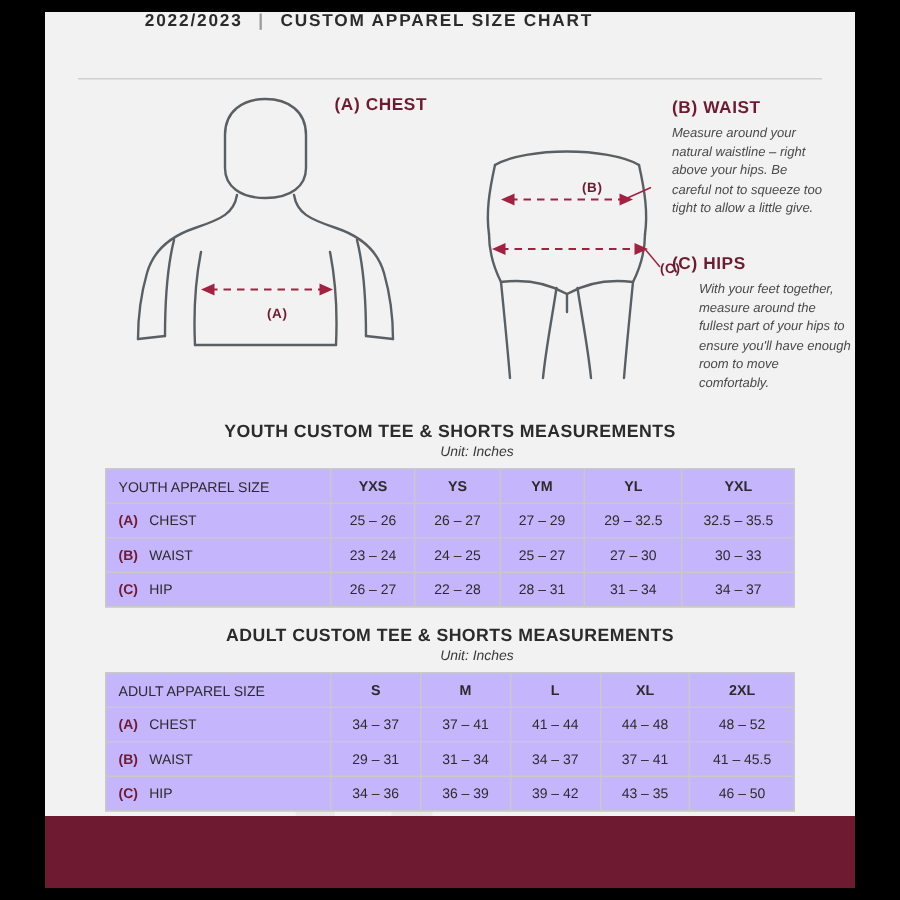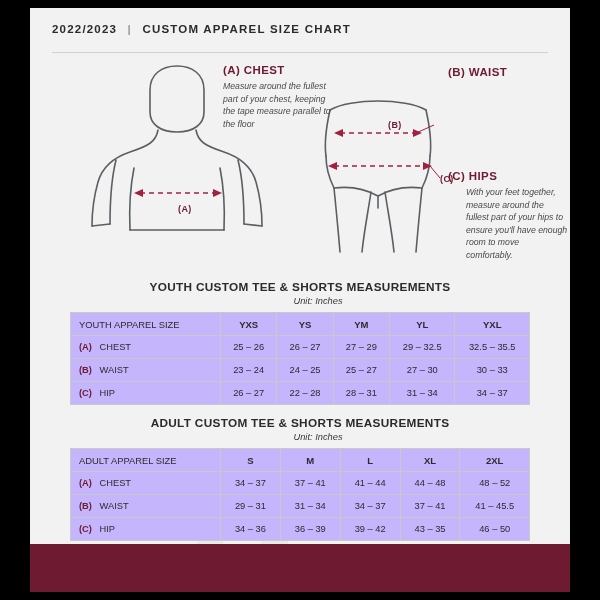--- a/index.html
+++ b/index.html
@@ -40,20 +40,21 @@
   }
 
   
   .header {
     position: absolute;
     left: 0; top: 0;
     width: 432px; height: 42px;
     display: flex;
     align-items: center;
     padding: 0 22px;
+    flex-direction: column;
   }
   .hdr-title {
     font-size: 11.5px;
     font-weight: bold;
     letter-spacing: 1.2px;
     color: #2b2b2b;
     white-space: nowrap;
   }
   .hdr-sep { color: #9a9a9a; margin: 0 6px; }
   .brand {
@@ -226,24 +227,24 @@
         <line x1="400" y1="110" x2="410" y2="122" stroke="#a32140" stroke-width="1"></line>
       </svg>
 
       
       <div class="dia-label" style="left:148px; top:148px; font-size:9px;">(A)</div>
       <div class="dia-label" style="left:358px; top:64px; font-size:9px;">(B)</div>
       <div class="dia-label" style="left:410px; top:118px; font-size:9px;">(C)</div>
 
       
       <div class="dia-label" style="left:193px; top:8px;">(A) CHEST</div>
-      <div class="dia-text" style="left:193px; top:24px; width:110px;">Measure around the fullest part of your chest, keeping the tape measure parallel to the floor</div>
 
       
       <div class="dia-label" style="left:418px; top:10px;">(B) WAIST</div>
+      <div class="dia-text" style="left:418px; top:26px; width:102px;">Measure around your natural waistline – right above your hips. Be careful not to squeeze too tight to allow a little give.</div>
 
       
       <div class="dia-label" style="left:418px; top:114px;">(C) HIPS</div>
       <div class="dia-text" style="left:436px; top:130px; width:102px;">With your feet together, measure around the fullest part of your hips to ensure you'll have enough room to move comfortably.</div>
     </div>
 
     <div class="tbl-block" style="top:272px;">
       <div class="tbl-title">YOUTH CUSTOM TEE &amp; SHORTS MEASUREMENTS</div>
       <div class="tbl-unit">Unit: Inches</div>
       <table>

